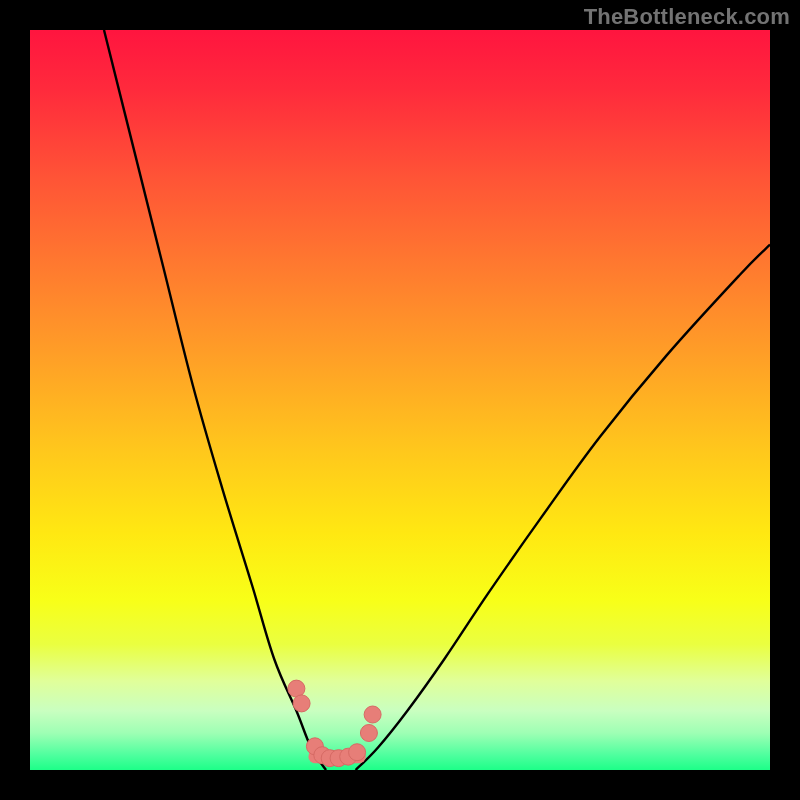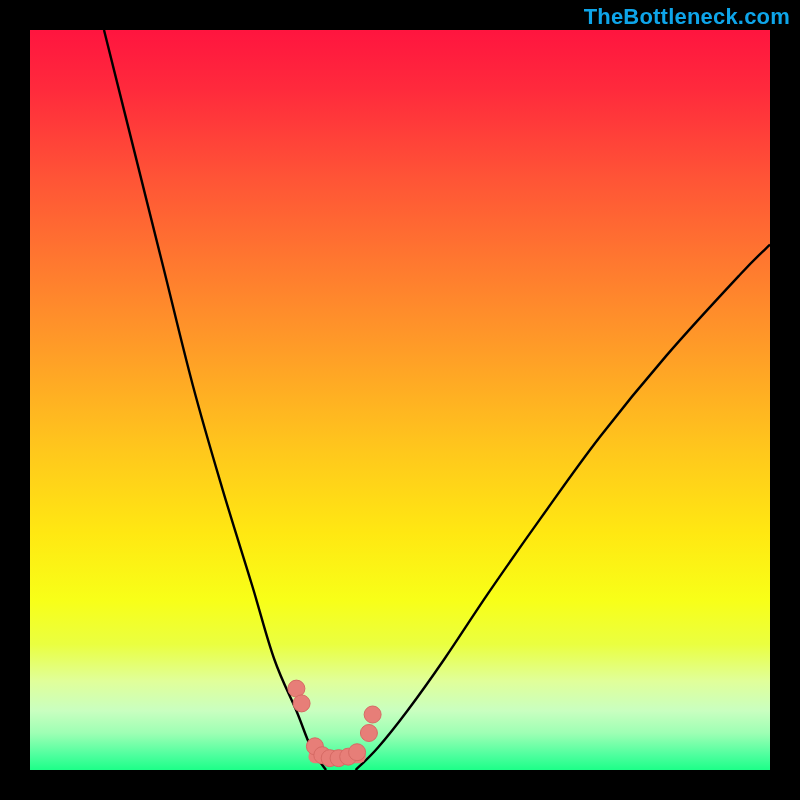--- a/index.html
+++ b/index.html
@@ -45,21 +45,21 @@
       #c9ffc0 92%,
       #9effb4 95%,
       #4eff9e 98%,
       #1dff88 100%
     );
   }
   .attribution {
     position: absolute;
     top: 4px;
     right: 10px;
-    color: #0ea5e9;
+    color: #737373;
     font-size: 22px;
     font-weight: 600;
     letter-spacing: 0.2px;
   }
   svg.curves {
     position: absolute;
     inset: 0;
   }
 </style>
 </head>

